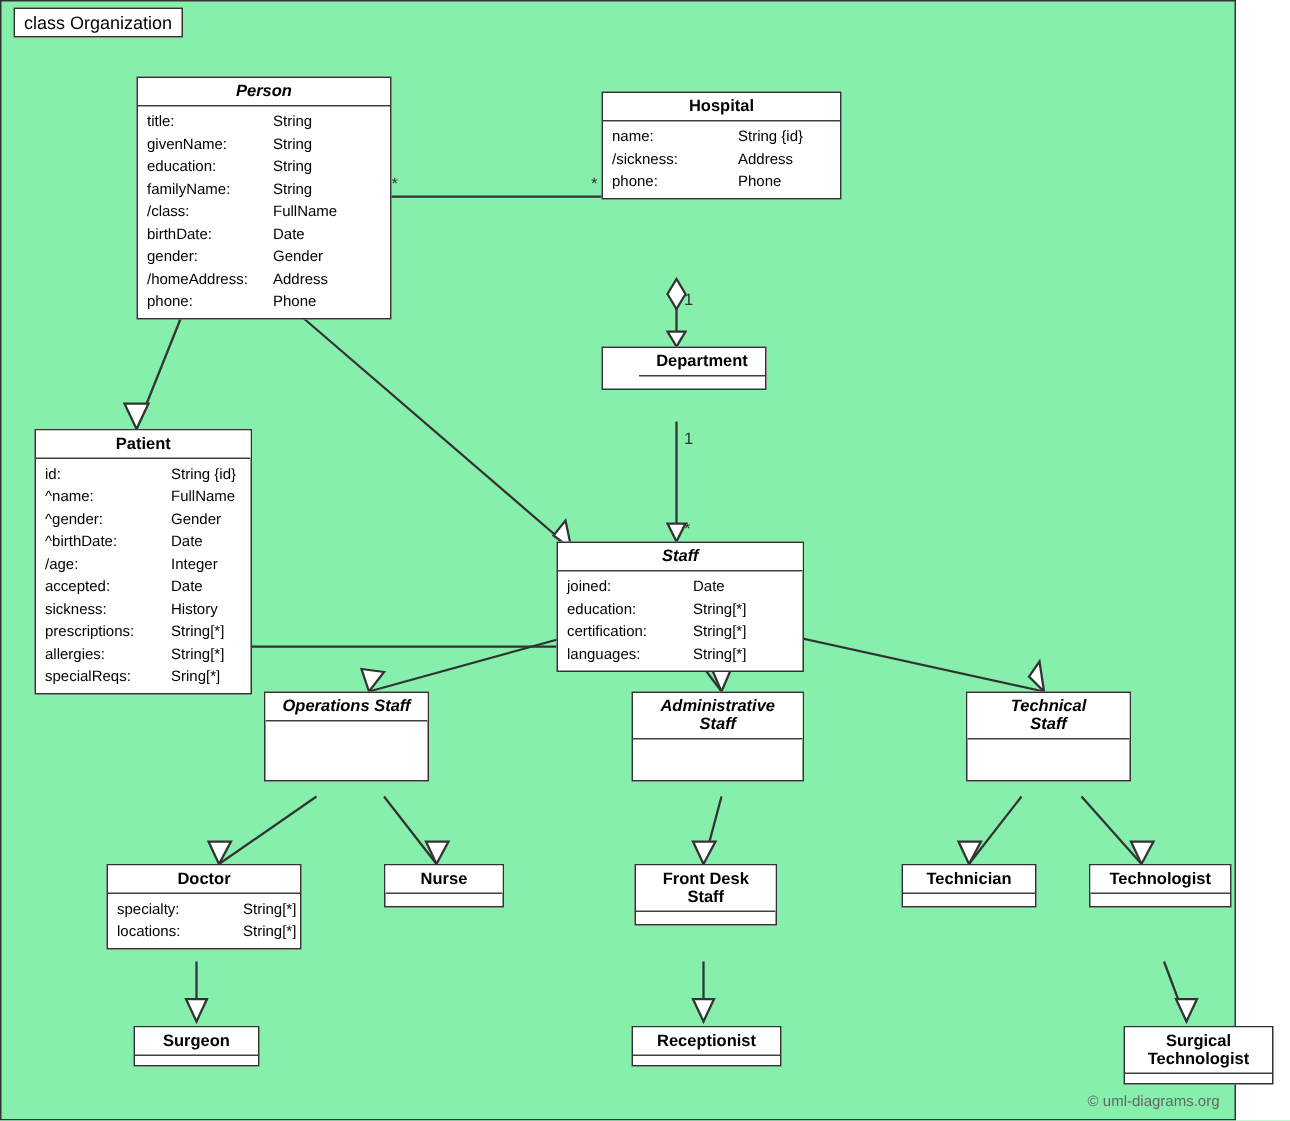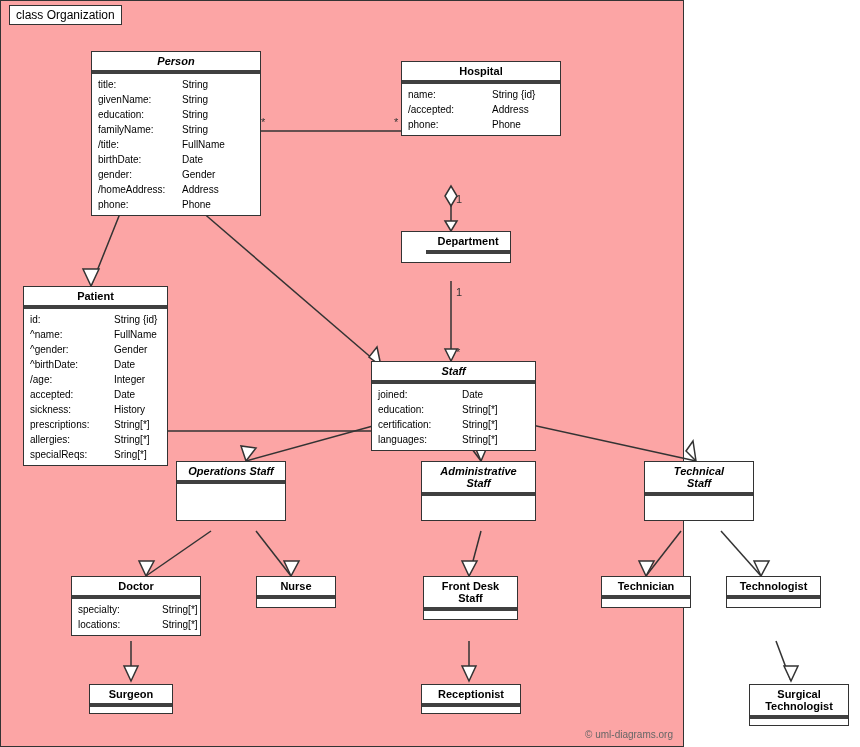--- a/index.html
+++ b/index.html
@@ -6,43 +6,43 @@
     body {
       background: #fff;
       font-family: Arial, sans-serif;
       font-size: 11px;
       width: 860px;
       height: 747px;
       overflow: hidden;
       position: relative;
     }
     .diagram-container {
-      width: 684px;
+      width: 824px;
       height: 747px;
       position: relative;
-      background: #fca5a5;
+      background: #86efac;
       border: 1px solid #333;
     }
     .diagram-title {
       position: absolute;
       top: 4px;
       left: 8px;
       background: #fff;
       border: 1px solid #333;
       padding: 2px 6px;
       font-size: 12px;
     }
     .uml-class {
       position: absolute;
       border: 1px solid #333;
       background: #fff;
       text-align: center;
     }
     .uml-class .class-name {
-      border-bottom: 4px solid #404040;
+      border-bottom: 1px solid #404040;
       padding: 3px 6px;
       font-weight: bold;
       font-size: 11px;
       background: #fff;
     }
     .uml-class .class-name.italic {
       font-style: italic;
     }
     .uml-class .class-attrs {
       padding: 3px 6px;
@@ -161,21 +161,21 @@
         </div>
       <div class="attr-row">
           <span class="attr-name">education:</span>
           <span class="attr-type">String</span>
         </div>
       <div class="attr-row">
           <span class="attr-name">familyName:</span>
           <span class="attr-type">String</span>
         </div>
       <div class="attr-row">
-          <span class="attr-name">/title:</span>
+          <span class="attr-name">/class:</span>
           <span class="attr-type">FullName</span>
         </div>
       <div class="attr-row">
           <span class="attr-name">birthDate:</span>
           <span class="attr-type">Date</span>
         </div>
       <div class="attr-row">
           <span class="attr-name">gender:</span>
           <span class="attr-type">Gender</span>
         </div>
@@ -191,21 +191,21 @@
   </div>
 
   <div class="uml-class" style="left:400px; top:60px; width:160px;">
     <div class="class-name">Hospital</div>
     <div class="class-attrs">
       <div class="attr-row">
           <span class="attr-name">name:</span>
           <span class="attr-type">String {id}</span>
         </div>
       <div class="attr-row">
-          <span class="attr-name">/accepted:</span>
+          <span class="attr-name">/sickness:</span>
           <span class="attr-type">Address</span>
         </div>
       <div class="attr-row">
           <span class="attr-name">phone:</span>
           <span class="attr-type">Phone</span>
         </div>
     </div>
   </div>
 
   <div class="uml-class" style="left:400px; top:230px; width:110px;padding-left:24px;">

